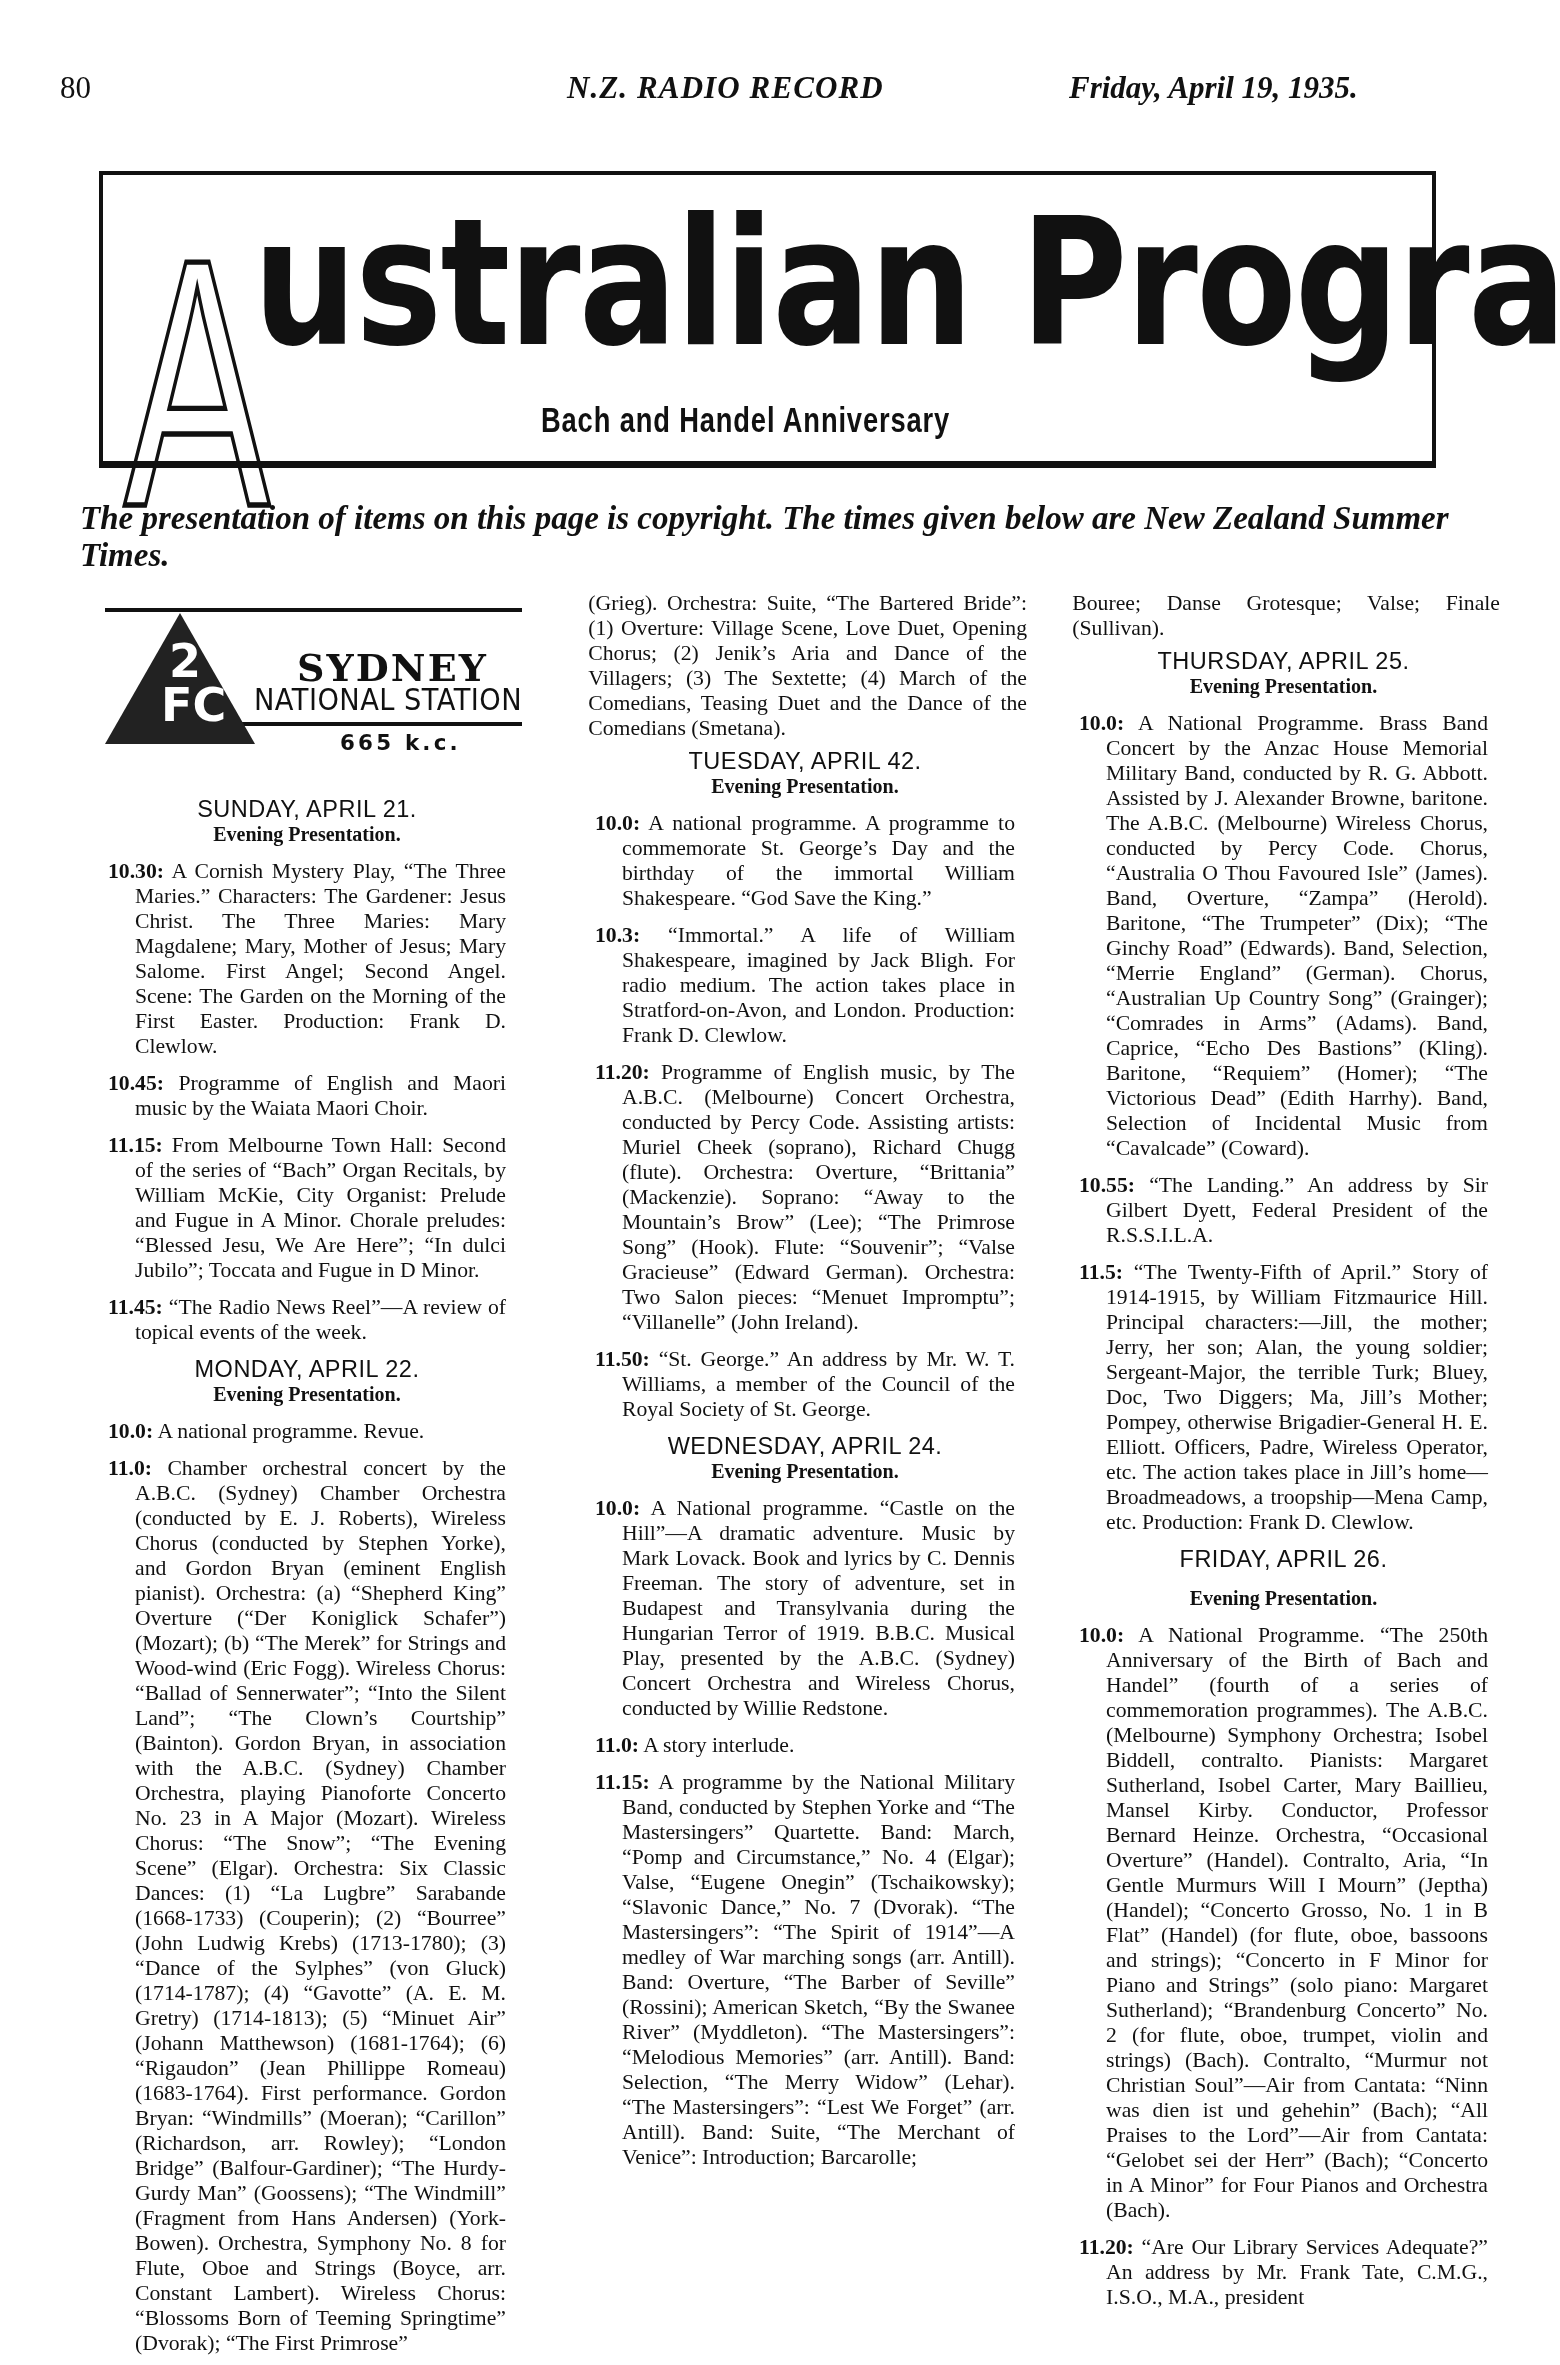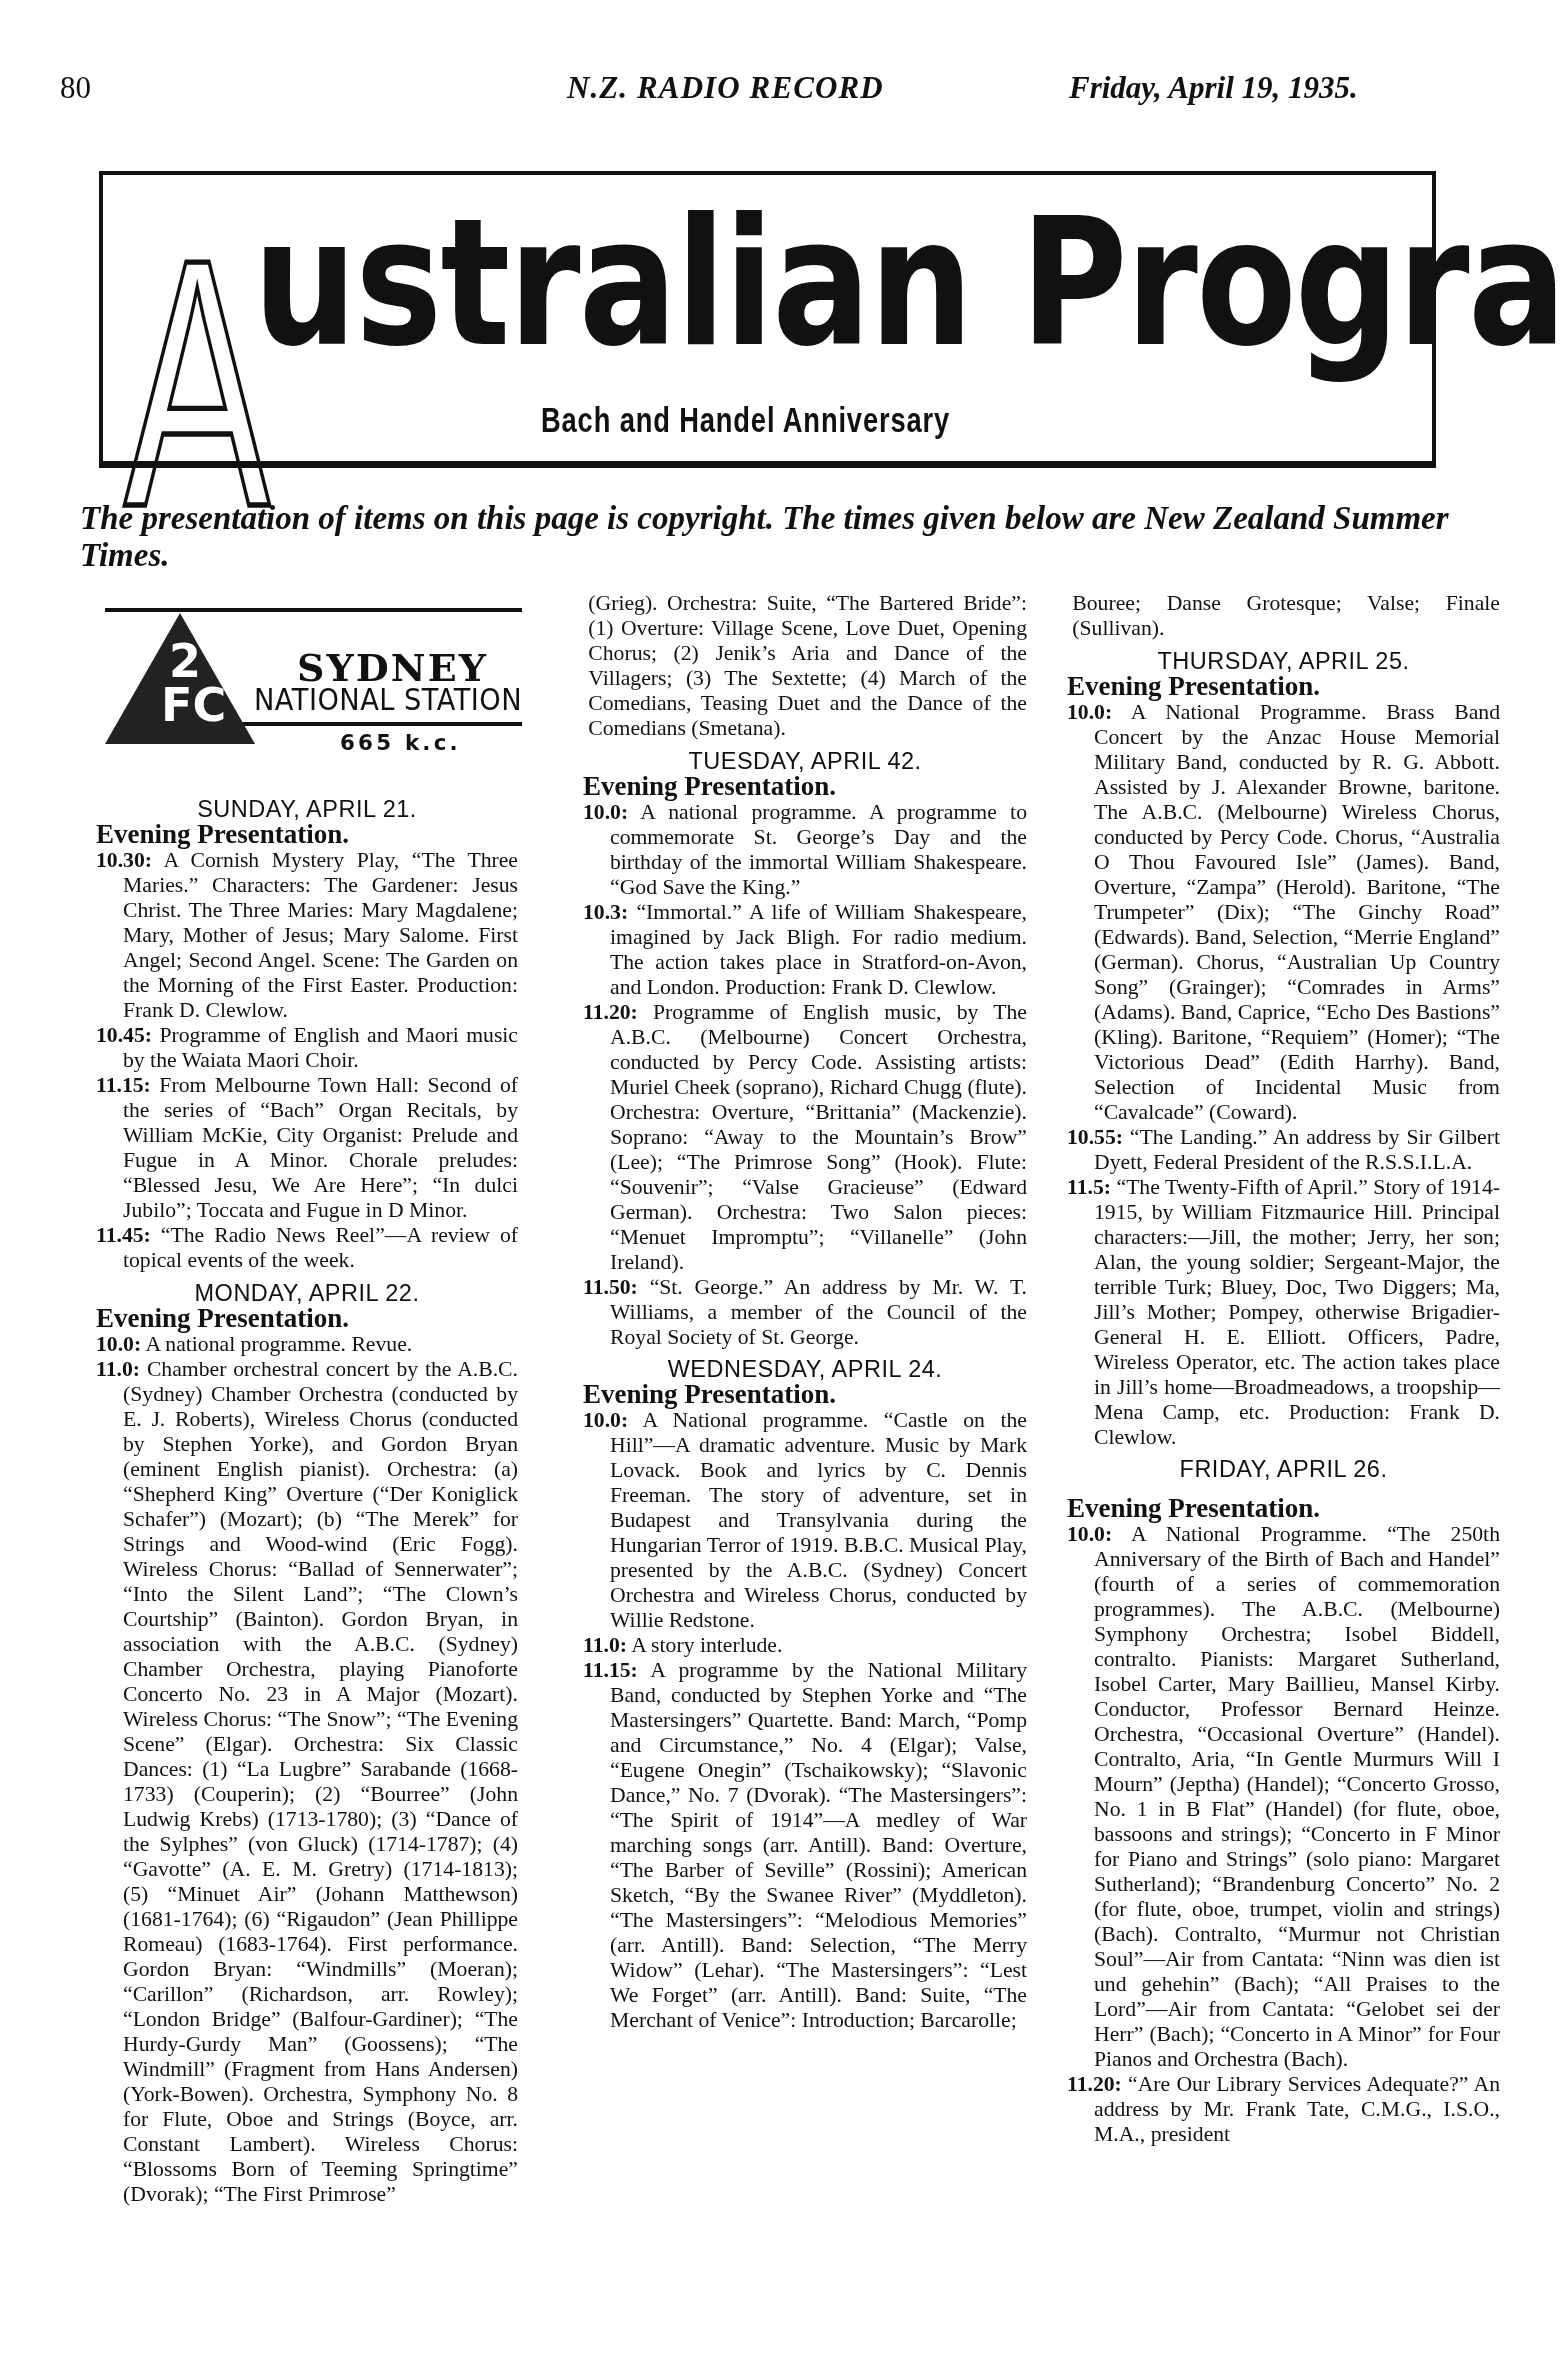--- a/index.html
+++ b/index.html
@@ -18,22 +18,22 @@
     .col2 { left: 583px; width: 444px; }
     .col3 { left: 1067px; width: 433px; }
     .station { position: absolute; left: 94px; top: 602px; width: 428px; height: 182px; }
     .station .rule { position: absolute; height: 3.7px; background: #111; left: 0; right: 0; }
     .station .tri { position: absolute; left: 10.7px; top: 10.7px; width: 0; height: 0; border-left: 75px solid transparent; border-right: 75px solid transparent; border-bottom: 131px solid #222; }
     .station .tri-text { position: absolute; left: 67px; top: 37px; width: 48px; color: #fff; font-family: "DejaVu Sans", sans-serif; font-weight: bold; font-size: 46px; line-height: 44px; text-align: center; }
     .station .city { position: absolute; left: 203px; top: 35px; font-family: "DejaVu Serif", serif; font-weight: bold; font-size: 38px; letter-spacing: 2.1px; margin-top: 8px; }
     .station .national { position: absolute; left: 160px; top: 79px; font-family: "DejaVu Sans", sans-serif; font-size: 31px; letter-spacing: 0.5px; transform: scaleX(0.88); transform-origin: left top; white-space: nowrap; }
     .station .freq { position: absolute; left: 246px; top: 128px; font-family: "DejaVu Sans", sans-serif; font-weight: bold; font-size: 21.4px; letter-spacing: 3.2px; }
     .day { text-align: center; font-family: "Liberation Sans", sans-serif; font-size: 23.5px; margin-top: 7.5px; letter-spacing: 0.5px; }
-    .eve { font-weight: bold; font-size: 27px; margin-bottom: 1.1px; }
-    .item { padding-left: 27px; text-indent: -27px; margin: 0; }
+    .eve { text-align: center; font-weight: bold; font-size: 20px; margin-bottom: 1.1px; }
+    .item { padding-left: 27px; text-indent: -27px; margin: 12px; }
     .item .time { font-weight: bold; }
     .para { margin: 0; }
     .gap { height: 14px; }
   </style>
 </head>
 <body>
 
 <div class="running-head">
   <span class="pg">80</span>
   <span class="pub">N.Z. RADIO RECORD</span>

